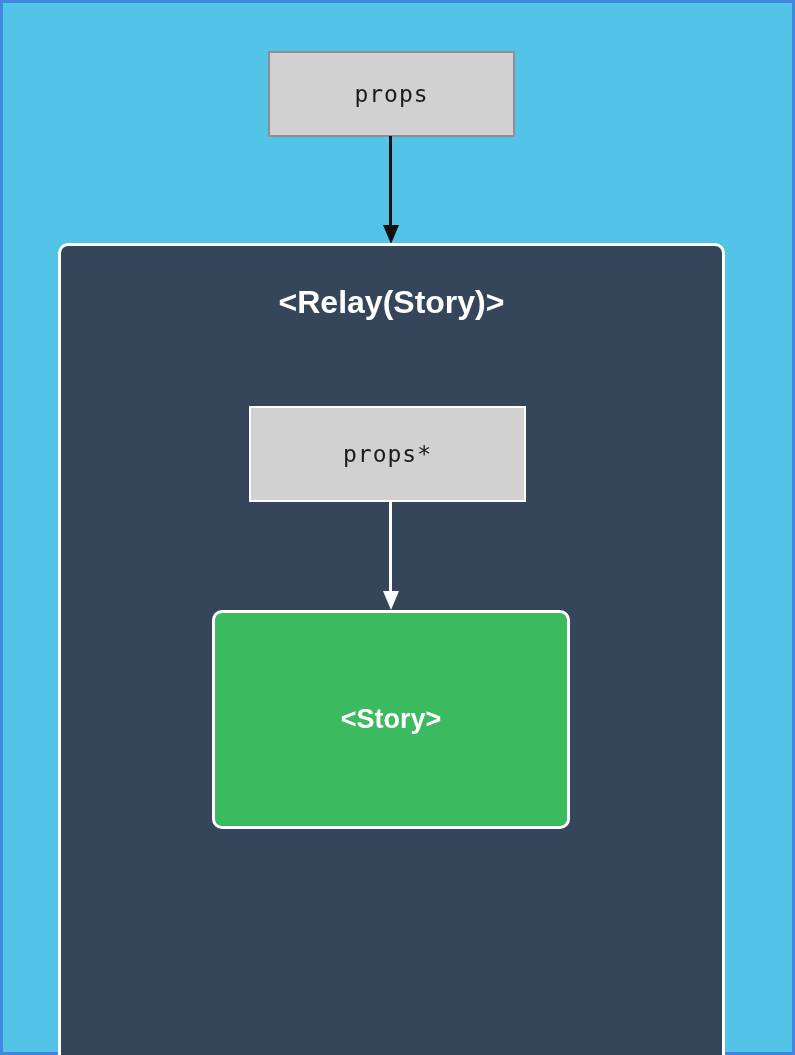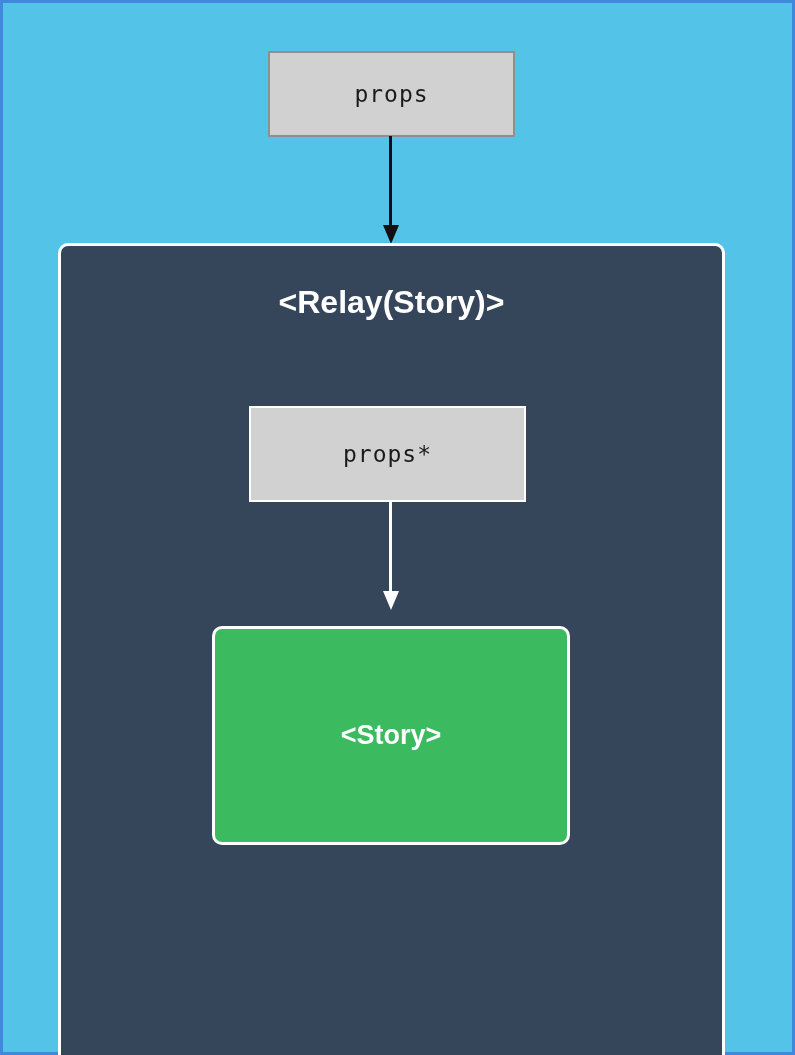--- a/index.html
+++ b/index.html
@@ -116,21 +116,20 @@
     left: 151px;
     top: 364px;
     width: 358px;
     height: 219px;
     background: var(--story-fill, #3cba60);
     border: 3px solid var(--container-border, #ffffff);
     border-radius: 10px;
     display: flex;
     align-items: center;
     justify-content: center;
-    margin-top: 16px;
   }
   .story-label {
     font-size: 27px;
     font-weight: bold;
     color: var(--text-light, #ffffff);
   }
 </style>
 </head>
 <body>
 

